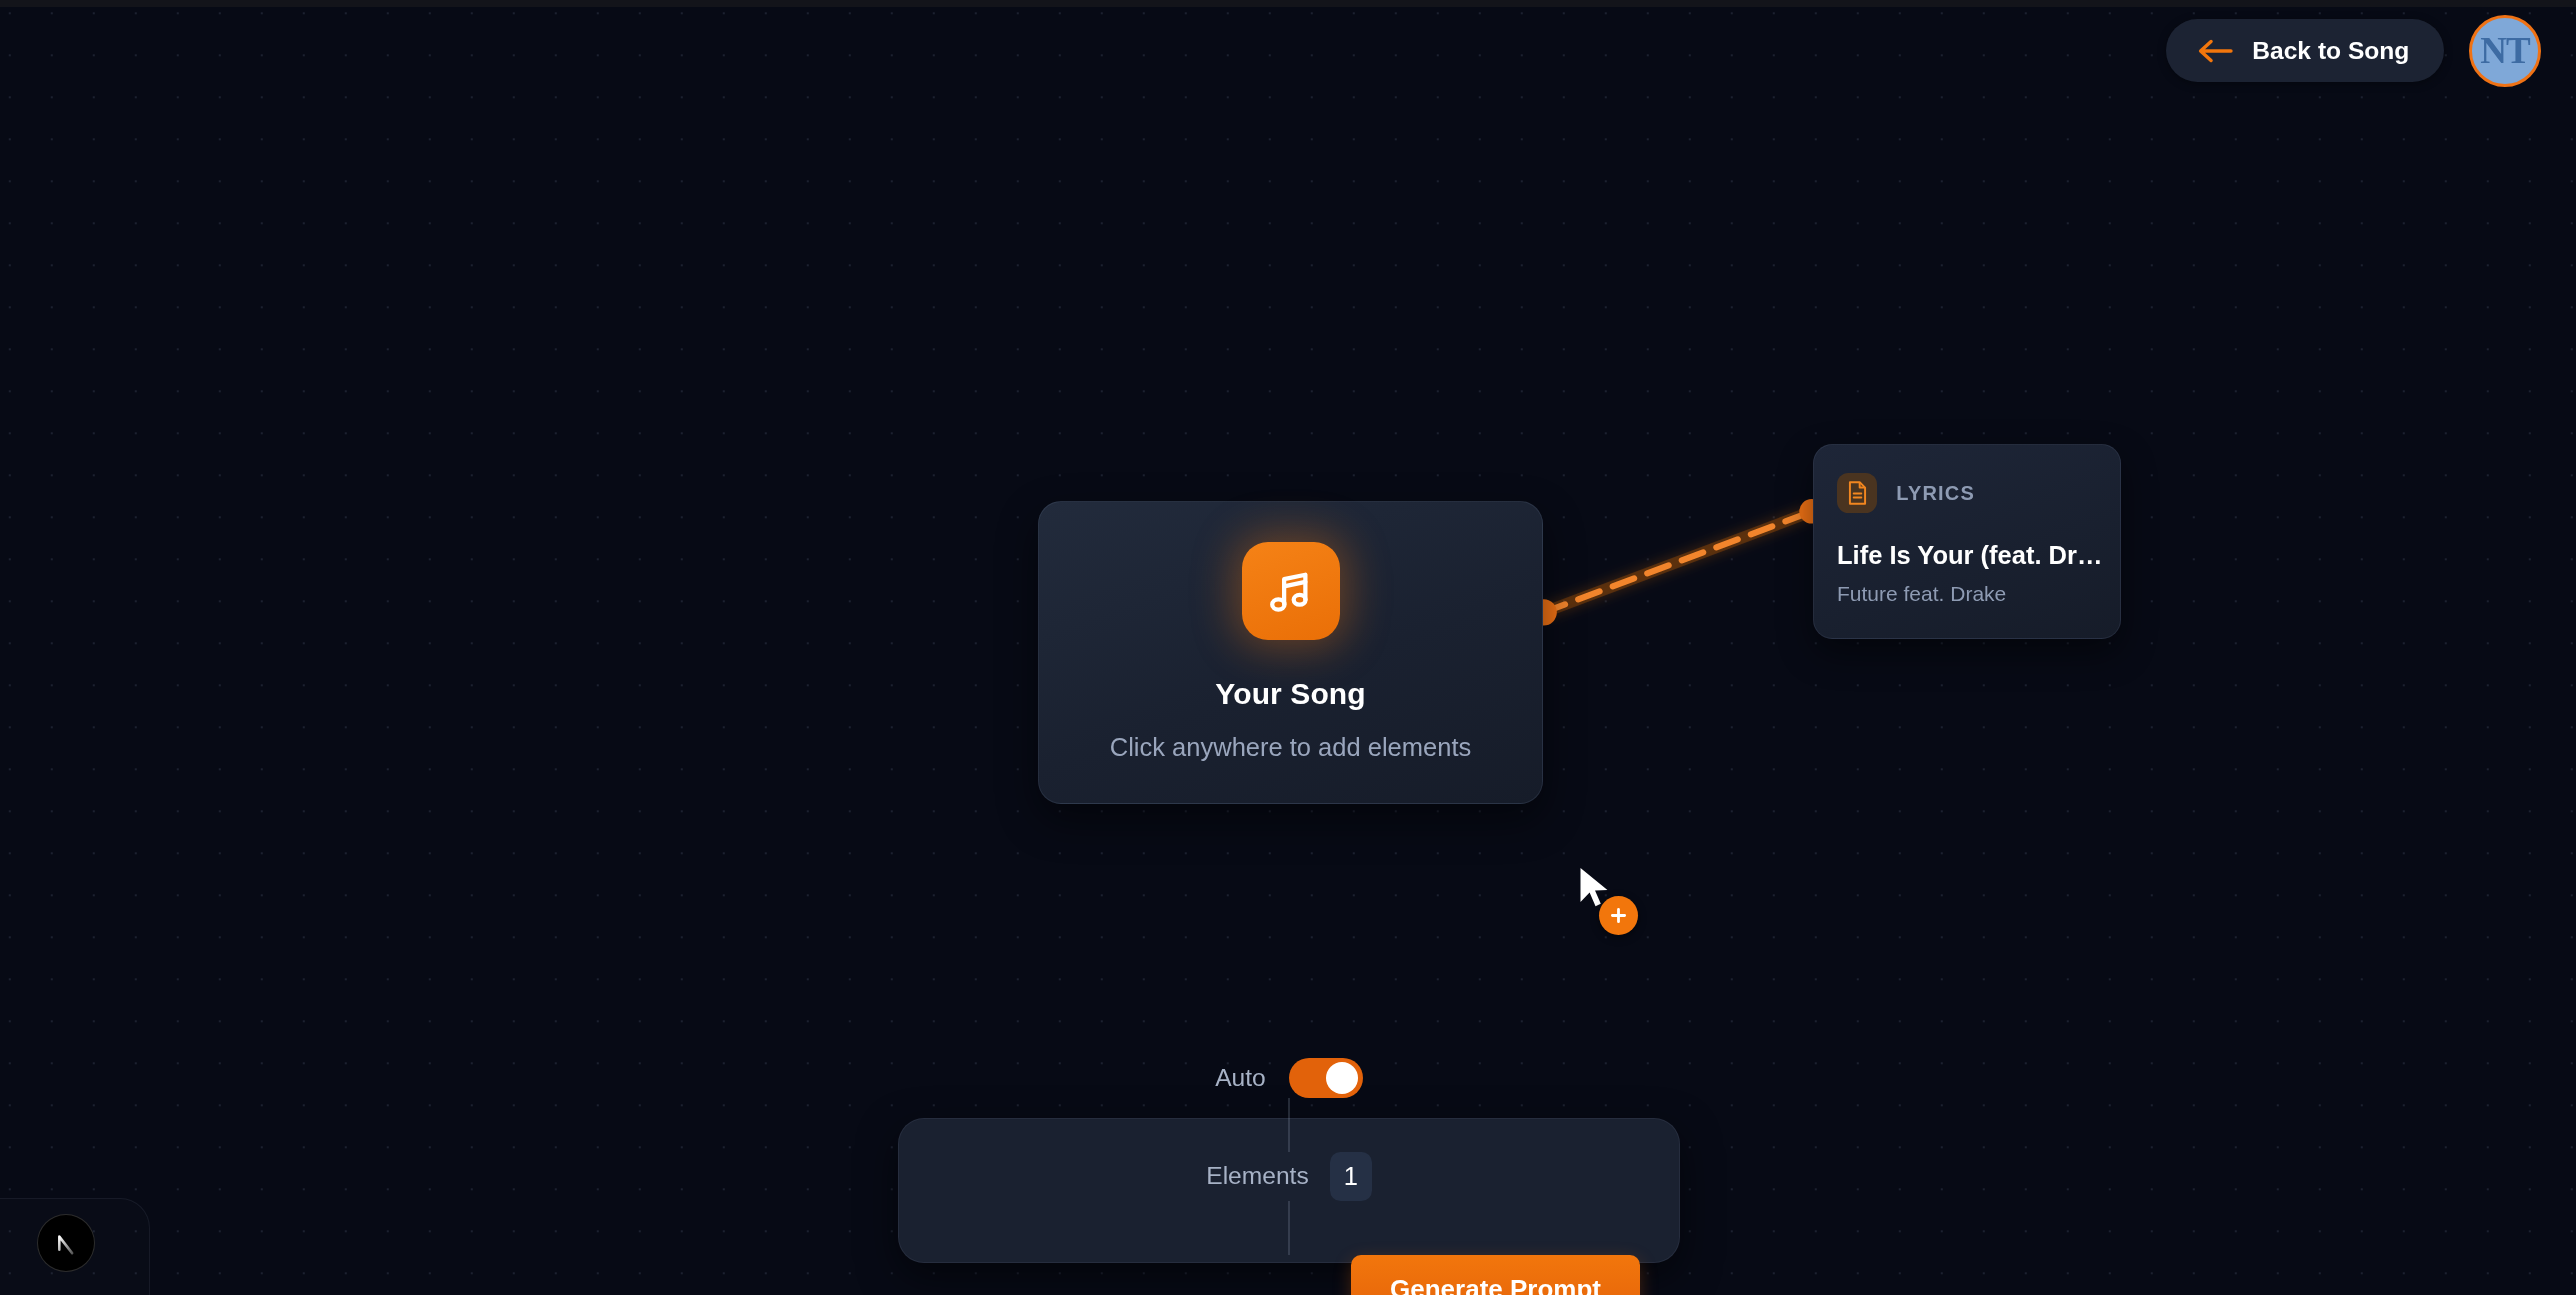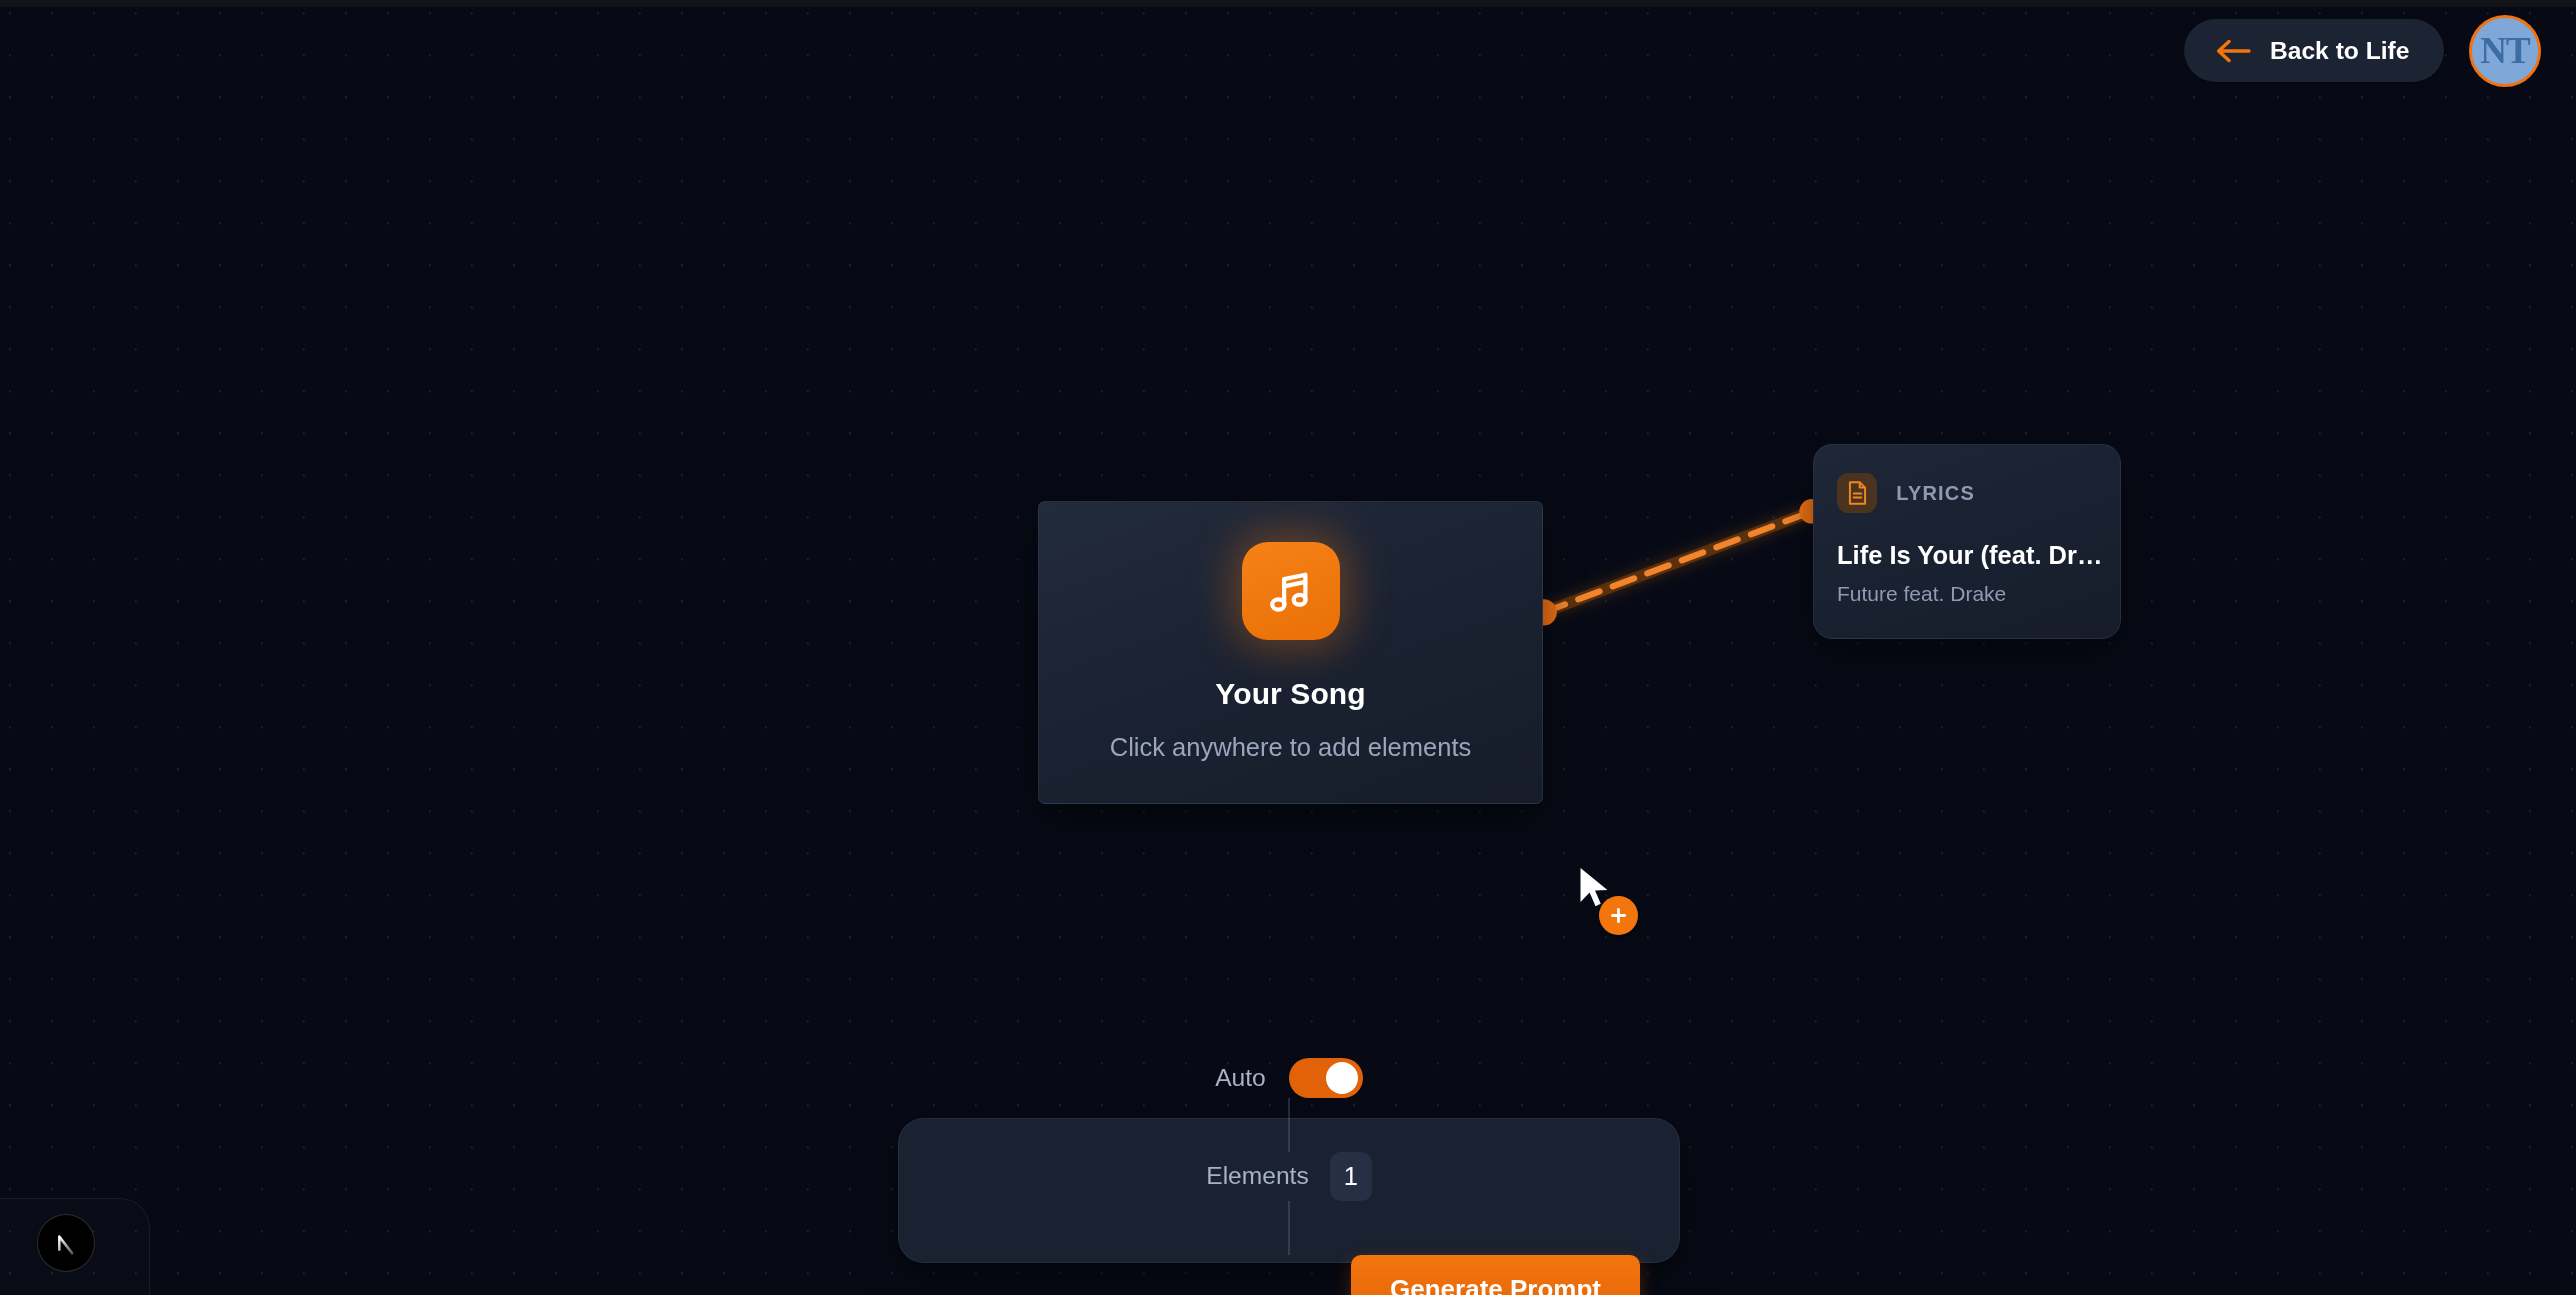--- a/index.html
+++ b/index.html
@@ -61,21 +61,21 @@
 
   
   #edge-layer { position:absolute; inset:0; z-index:5; pointer-events:none; }
 
   
   #song-node {
     position:absolute; left:1038px; top:501px;
     width:505px; height:303px;
     background:linear-gradient(160deg,#222b3c 0%,#1a2130 55%,#161c29 100%);
     border:1.3px solid rgba(120,135,165,0.16);
-    border-radius:7px;
+    border-radius:23px;
     box-shadow:0 16px 40px rgba(0,0,0,0.48);
     display:flex; flex-direction:column; align-items:center;
     padding-top:40px; z-index:10; cursor:pointer;
   }
   #song-icon {
     width:98px; height:98px; border-radius:26px;
     background:linear-gradient(160deg,#f58216 0%,#ea6f07 100%);
     display:flex; align-items:center; justify-content:center;
     box-shadow:0 0 40px 8.8px rgba(243,120,16,0.34);
   }
@@ -197,21 +197,21 @@
     <circle cx="2062" cy="582" r="14" fill="#ef7215"></circle>
   </svg>
 
   <div id="header">
     <button id="back-btn">
       <span class="arw">
         <svg width="37" height="26" viewBox="0 0 42 30">
           <path d="M40 15 H6 M17 4 L5 15 L17 26" fill="none" stroke="#f2760c" stroke-width="4" stroke-linecap="round" stroke-linejoin="round"></path>
         </svg>
       </span>
-      <span>Back to Life</span>
+      <span>Back to Song</span>
     </button>
     <div id="avatar">
       <span>NT</span>
     </div>
   </div>
 
   <div id="song-node">
     <div id="song-icon">
       <svg width="51" height="51" viewBox="0 0 24 24">
         <path d="M9 18V6.2l10-2.1V15.9" fill="none" stroke="#ffffff" stroke-width="2" stroke-linecap="round" stroke-linejoin="round"></path>

